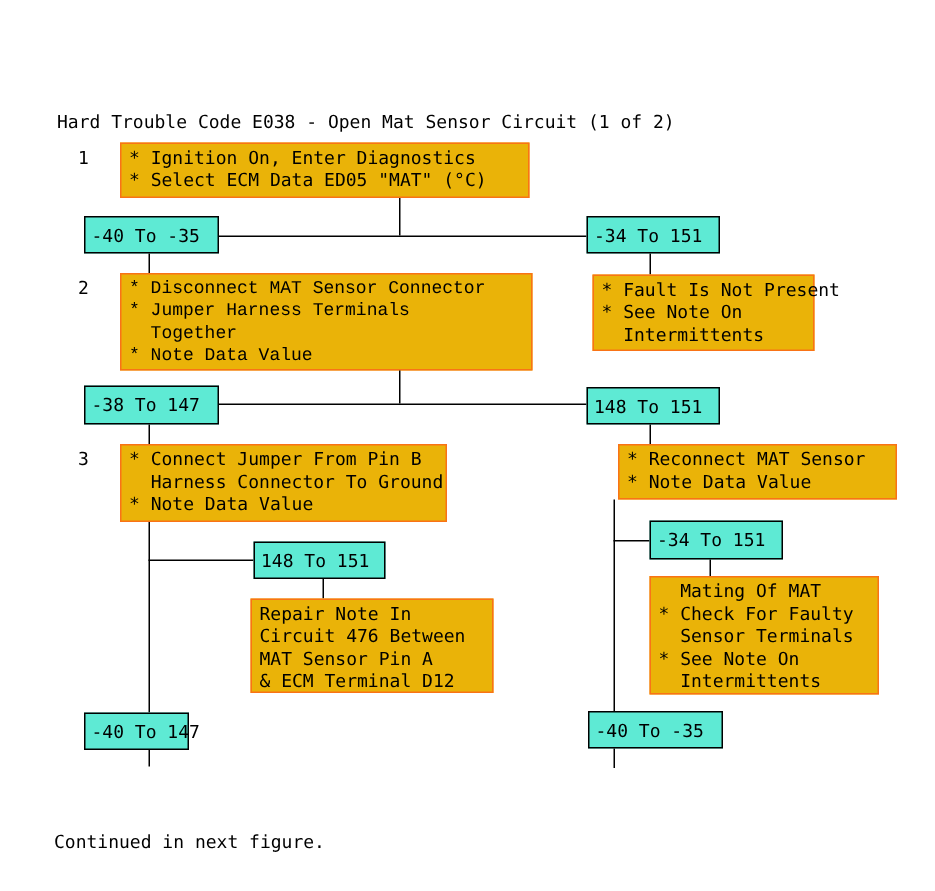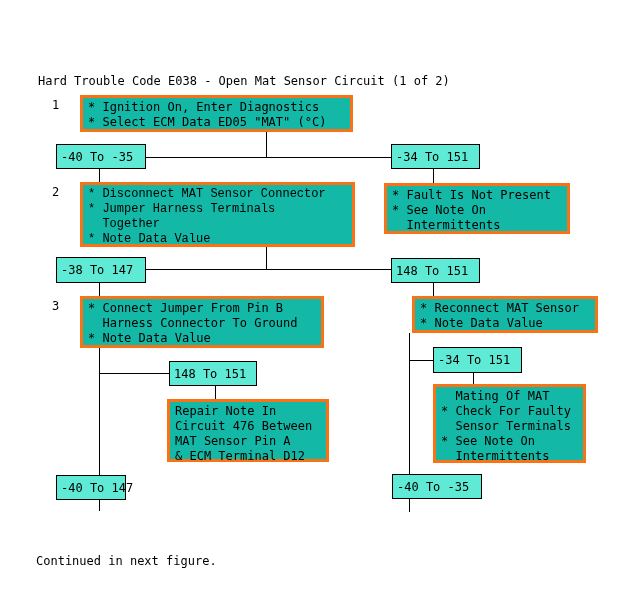--- a/index.html
+++ b/index.html
@@ -4,22 +4,22 @@
 <style>
   html,body { margin:0; padding:0; background:#ffffff; }
   .canvas {
     position:relative; width:623px; height:594px; background:#ffffff;
     font-family:"DejaVu Sans Mono","Liberation Mono",monospace;
     font-size:12px; color:#000000; overflow:hidden;
   }
   .title { position:absolute; white-space:pre; line-height:16px; }
   .stepnum { position:absolute; line-height:15px; }
   .fbox {
-    position:absolute; border:3px solid #f97316; box-sizing:border-box;
-    background:#14b8a6; padding:2px 2px 2px 5px;
+    position:absolute; border:1px solid #f97316; box-sizing:border-box;
+    background:#eab308; padding:2px 2px 2px 5px;
   }
   .ln { white-space:pre; line-height:15px; }
   .rlabel {
     position:absolute; border:1px solid #000; box-sizing:border-box;
     background:#5eead4; display:flex; align-items:center;
     padding-left:4px; white-space:pre;
   }
   .vline, .hline { position:absolute; background:#000; }
   .footer { position:absolute; white-space:pre; line-height:16px; }
 </style>
@@ -52,40 +52,40 @@
   <div class="vline" style="left:99px; top:169px; width:1px; height:13px;"></div>
   <div class="vline" style="left:433px; top:169px; width:1px; height:14px;"></div>
 
   <div class="fbox" style="left:80px; top:182px; width:275px; height:65px;font-family:Liberation Mono, monospace;">
     <div class="ln">* Disconnect MAT Sensor Connector</div>
     <div class="ln">* Jumper Harness Terminals</div>
     <div class="ln">  Together</div>
     <div class="ln">* Note Data Value</div>
   </div>
 
-  <div class="fbox" style="left:384px; top:183px; width:186px; height:51px;">
+  <div class="fbox" style="left:395px; top:183px; width:148px; height:51px;">
     <div class="ln">* Fault Is Not Present</div>
     <div class="ln">* See Note On</div>
     <div class="ln">  Intermittents</div>
   </div>
 
   <div class="vline" style="left:266px; top:247px; width:1px; height:22px;"></div>
   <div class="hline" style="left:146px; top:269px; width:245px; height:1px;"></div>
 
   <div class="rlabel" style="left:56px; top:257px; width:90px; height:26px;">
     <span>-38 To 147</span>
   </div>
   <div class="rlabel" style="left:391px; top:258px; width:89px; height:25px;">
     <span>148 To 151</span>
   </div>
 
   <div class="vline" style="left:99px; top:283px; width:1px; height:13px;"></div>
   <div class="vline" style="left:433px; top:283px; width:1px; height:13px;"></div>
 
-  <div class="fbox" style="left:80px; top:296px; width:244px; height:52px;">
+  <div class="fbox" style="left:80px; top:296px; width:218px; height:52px;">
     <div class="ln">* Connect Jumper From Pin B</div>
     <div class="ln">  Harness Connector To Ground</div>
     <div class="ln">* Note Data Value</div>
   </div>
 
   <div class="fbox" style="left:392px; top:296px; width:186px; height:37px;margin-left:20px;">
     <div class="ln">* Reconnect MAT Sensor</div>
     <div class="ln">* Note Data Value</div>
   </div>
 

